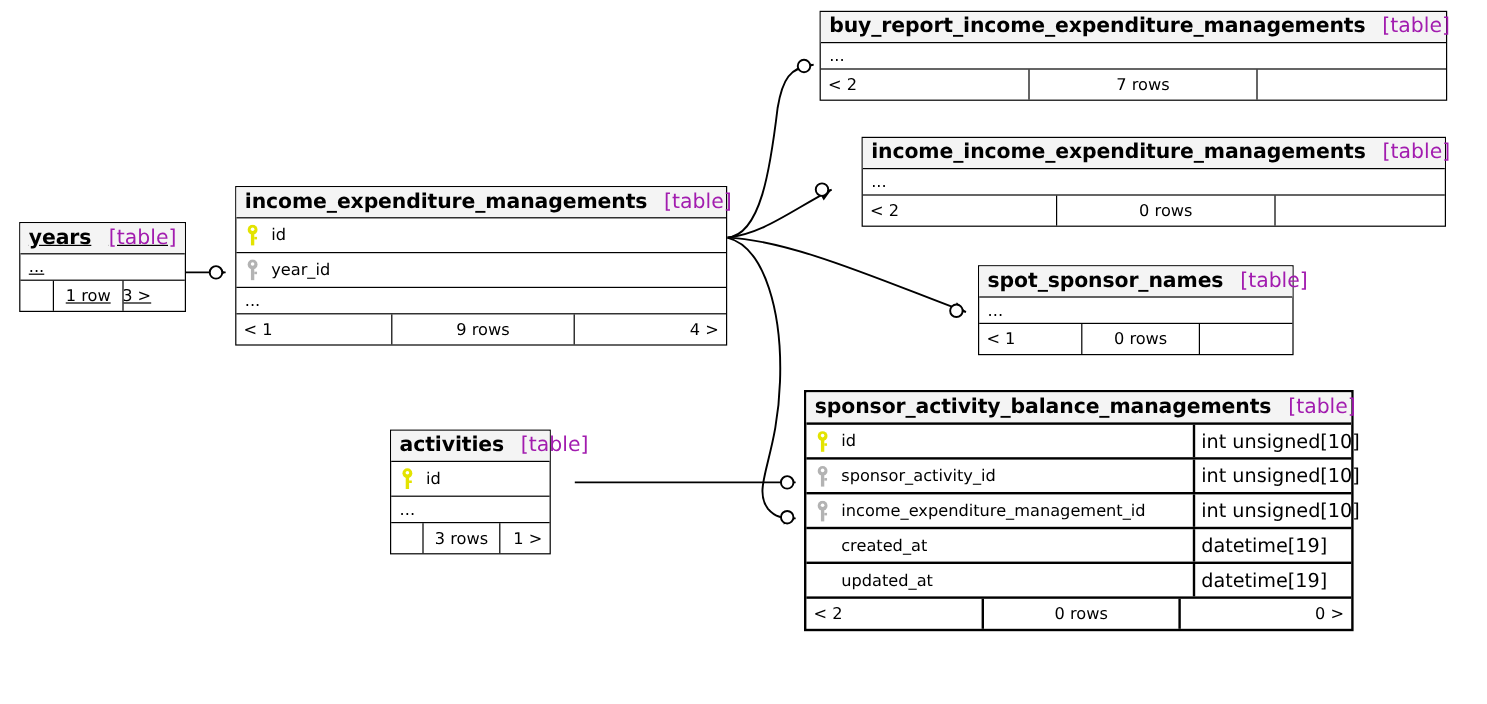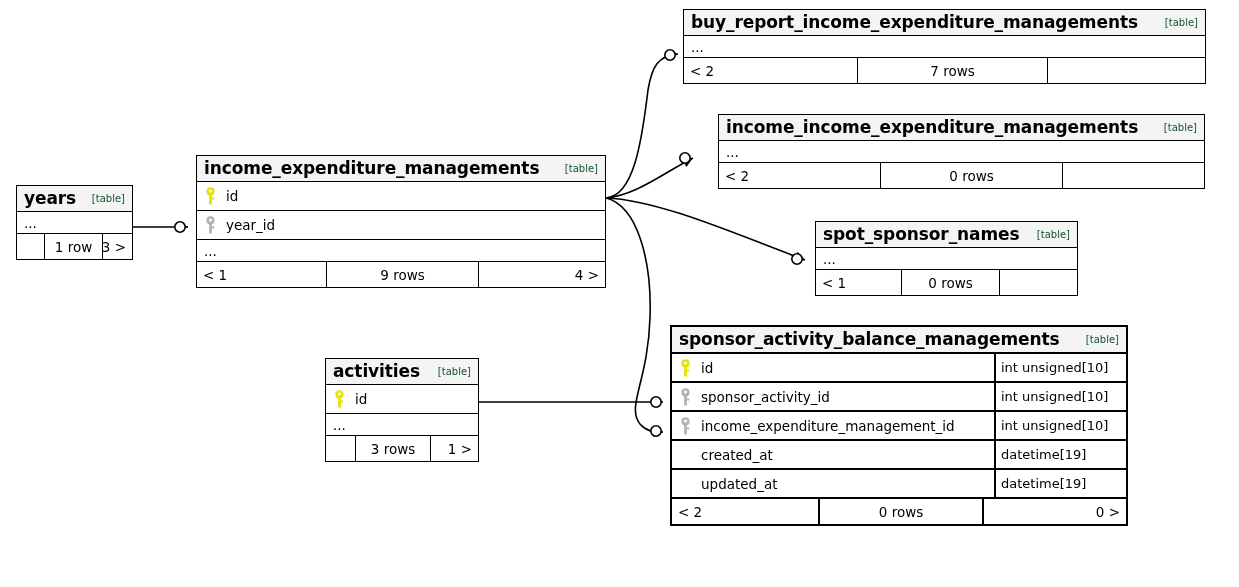--- a/index.html
+++ b/index.html
@@ -49,22 +49,22 @@
     box-sizing: border-box;
     white-space: nowrap;
   }
   .focus .tbl-header { border-bottom: 2px solid #000000; }
   .tbl-title {
     font-weight: bold;
     font-size: 17px;
     letter-spacing: -0.1px;
   }
   .tbl-tag {
-    font-size: 10px;
-    color: #14532d;
+    font-size: 17px;
+    color: #a21caf;
     padding-left: 14px;
   }
   
   .col-row {
     display: flex;
     align-items: stretch;
     border-bottom: 1px solid #000000;
     box-sizing: border-box;
     min-height: 29px;
     white-space: nowrap;
@@ -77,21 +77,21 @@
     padding: 0 6px 0 7px;
     font-size: 13.5px;
     box-sizing: border-box;
     overflow: hidden;
   }
   .col-type {
     flex: 0 0 auto;
     display: flex;
     align-items: center;
     padding: 0 5px 0 5px;
-    font-size: 13px;
+    font-size: 16px;
     border-left: 1px solid #000000;
     box-sizing: border-box;
   }
   .focus .col-type { border-left: 2px solid #000000; }
   .col-ellipsis {
     display: flex;
     align-items: flex-end;
     padding: 0 7px 2px 7px;
     font-size: 13.5px;
     min-height: 22px;
@@ -172,21 +172,21 @@
       <path d="M606,198 C638,206 652,262 650,318 C648,382 626,406 640,424 C646,431 652,432 663,432" stroke="#000000" stroke-width="1.6" fill="none" marker-end="url(#crowfoot)"></path>
       <circle cx="656" cy="431" r="5.2" fill="#ffffff" stroke="#000000" stroke-width="1.6"></circle>
     </g>
 
     <g>
       <path d="M479,402 L663,402" stroke="#000000" stroke-width="1.6" fill="none" marker-end="url(#crowfoot)"></path>
       <circle cx="656" cy="402" r="5.2" fill="#ffffff" stroke="#000000" stroke-width="1.6"></circle>
     </g>
   </svg>
 
-  <div class="table-node" style="left:16px; top:185px; width:117px;">
+  <div class="table-node" style="left:16px; top:185px; width:139px;text-decoration:underline;">
     <div class="tbl-header">
       <span class="tbl-title">years</span>
       <span class="tbl-tag">[table]</span>
     </div>
     <div class="col-ellipsis">...</div>
     <div class="tbl-footer">
       <div class="foot-cell foot-left" style="width:27px;"></div>
       <div class="foot-cell foot-mid" style="width:58px;">1 row</div>
       <div class="foot-cell foot-right" style="width:30px;">3 &gt;</div>
     </div>
@@ -263,21 +263,21 @@
       <span class="tbl-tag">[table]</span>
     </div>
     <div class="col-ellipsis">...</div>
     <div class="tbl-footer">
       <div class="foot-cell foot-left" style="width:85px;">&lt; 1</div>
       <div class="foot-cell foot-mid" style="width:98px;">0 rows</div>
       <div class="foot-cell foot-right" style="width:78px;"></div>
     </div>
   </div>
 
-  <div class="table-node" style="left:325px; top:358px; width:154px;">
+  <div class="table-node" style="left:325px; top:358px; width:134px;">
     <div class="tbl-header">
       <span class="tbl-title">activities</span>
       <span class="tbl-tag">[table]</span>
     </div>
     <div class="col-row">
       <div class="col-name">
         <span class="keyicon">
           <svg viewBox="0 0 13 18" width="13" height="18">
             <circle cx="6.5" cy="4.4" r="4.1" fill="#e3e300"></circle>
             <circle cx="6.5" cy="4.0" r="1.5" fill="#ffffff"></circle>

